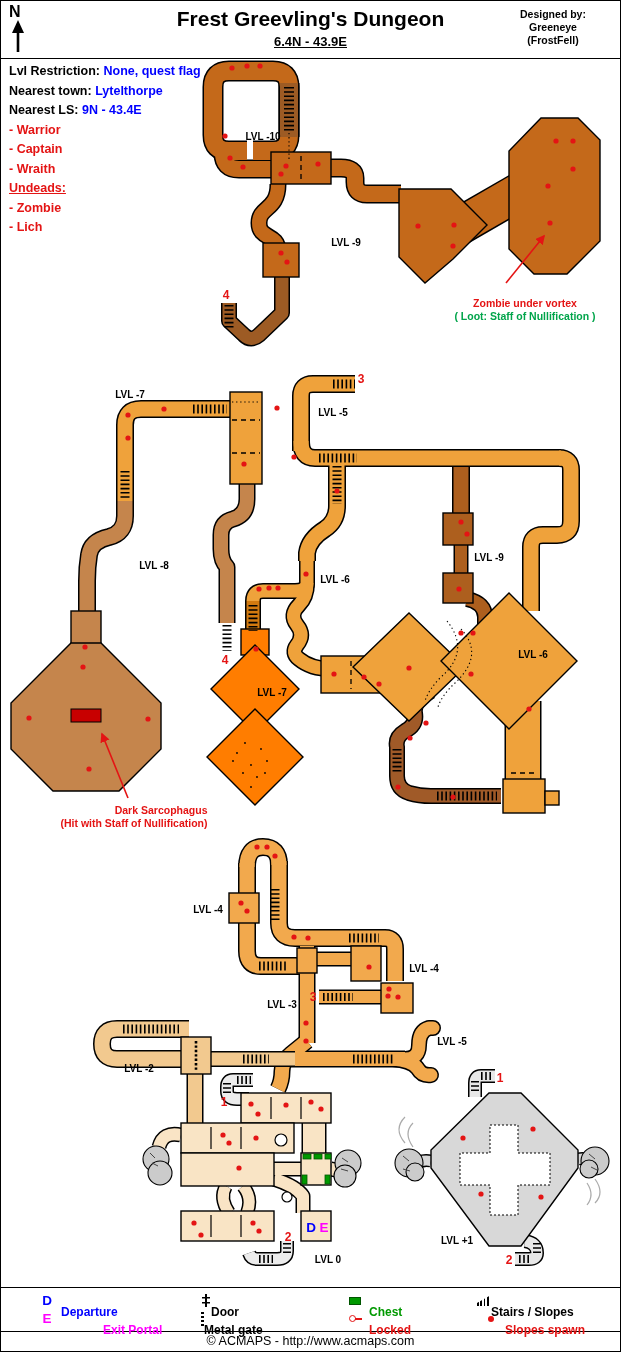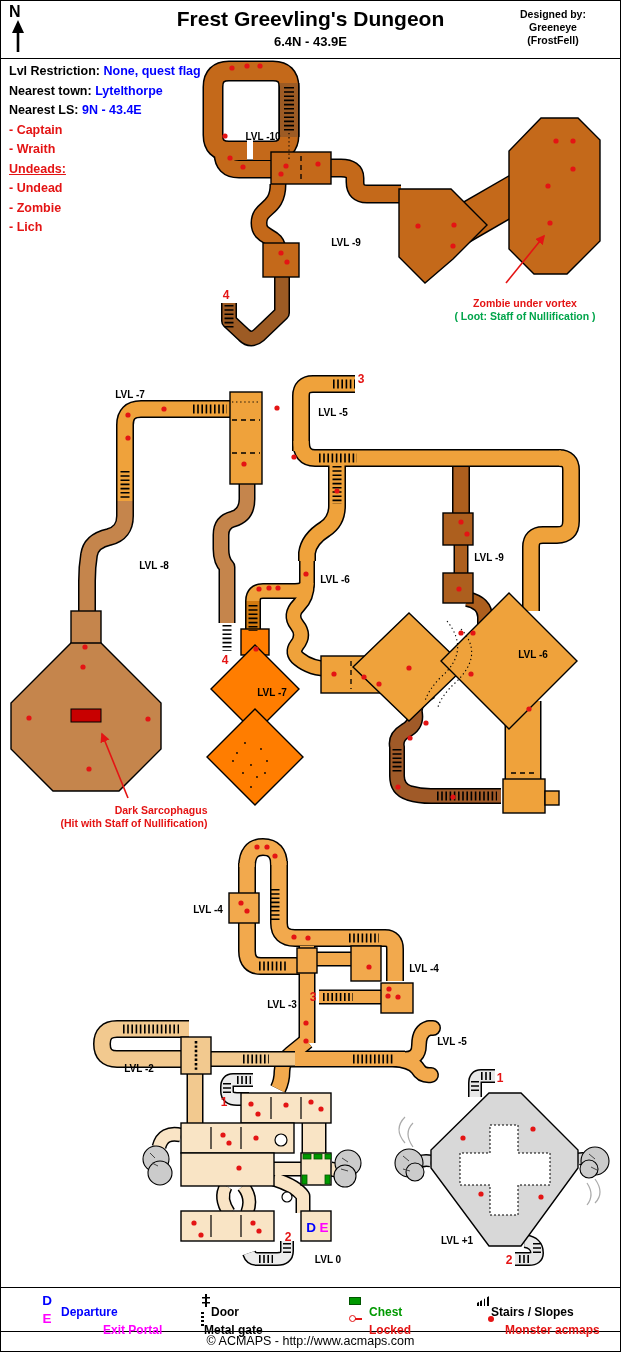--- a/index.html
+++ b/index.html
@@ -1,21 +1,21 @@
 <!DOCTYPE html>
 <html><head>
 <meta charset="utf-8">
 <style>
   html,body{margin:0;padding:0;background:#fff;}
   .page{position:relative;width:621px;height:1352px;box-sizing:border-box;border:1px solid #000;
         background:#fff;font-family:"Liberation Sans",sans-serif;overflow:hidden;}
   
   .hdr{position:absolute;top:0;left:0;right:0;height:57px;border-bottom:1px solid #000;}
   .title{position:absolute;left:0;right:0;top:6px;text-align:center;font-size:21px;font-weight:bold;color:#000;}
-  .subtitle{position:absolute;left:0;right:0;top:33px;text-align:center;font-size:13px;font-weight:bold;color:#000;}
+  .subtitle{position:absolute;left:0;right:0;top:33px;text-align:center;font-size:13px;font-weight:bold;color:#000;text-decoration:underline;}
   .credit{position:absolute;right:12px;top:7px;width:110px;text-align:center;font-size:10.5px;font-weight:bold;line-height:13px;color:#000;}
   .compass{position:absolute;left:8px;top:3px;width:30px;text-align:left;}
   .compass-n{font-size:16px;font-weight:bold;color:#000;line-height:16px;}
   
   .map-area{position:absolute;top:57px;left:0;width:619px;height:1229px;}
   .map-area > svg{position:absolute;left:0;top:0;}
   .info-block{position:absolute;left:8px;top:4px;font-size:12.5px;font-weight:bold;line-height:19.5px;white-space:nowrap;}
   .info-label{color:#000;}
   .info-value{color:#0000ff;}
   .info-group-title{color:#e41414;text-decoration:underline;}
@@ -401,24 +401,24 @@
           <circle cx="532" cy="1128" r="2.6" fill="#e41414"></circle>
           <circle cx="480" cy="1193" r="2.6" fill="#e41414"></circle>
           <circle cx="540" cy="1196" r="2.6" fill="#e41414"></circle>
         </g>
     </svg>
 
     <div class="info-block">
         <div class="info-row"><div class="info-label" style="display: inline;">Lvl Restriction:  </div><div class="info-value" style="display: inline;">None, quest flag</div></div>
         <div class="info-row"><div class="info-label" style="display: inline;">Nearest town:  </div><div class="info-value" style="display: inline;">Lytelthorpe</div></div>
         <div class="info-row"><div class="info-label" style="display: inline;">Nearest LS:  </div><div class="info-value" style="display: inline;">9N - 43.4E</div></div>
+        <div class="info-item">- Warrior</div>
         <div class="info-item">- Captain</div>
         <div class="info-item">- Wraith</div>
         <div class="info-group-title">Undeads:</div>
-        <div class="info-item">- Undead</div>
         <div class="info-item">- Zombie</div>
         <div class="info-item">- Lich</div>
       </div>
     <div class="labels-layer">
         <div class="lvl-label" style="left: 262px; top: 78px;">LVL -10</div>
         <div class="lvl-label" style="left: 345px; top: 184px;">LVL -9</div>
         <div class="lvl-label" style="left: 129px; top: 336px;">LVL -7</div>
         <div class="lvl-label" style="left: 332px; top: 354px;">LVL -5</div>
         <div class="lvl-label" style="left: 153px; top: 507px;">LVL -8</div>
         <div class="lvl-label" style="left: 334px; top: 521px;">LVL -6</div>
@@ -484,21 +484,21 @@
           <div class="llabel" style="color: rgb(228, 20, 20);">Locked</div>
         </div>
       </div>
       <div class="legend-col">
         <div class="legend-item">
           <div class="licon icon-stairs"></div>
           <div class="llabel" style="color: rgb(0, 0, 0);">Stairs / Slopes</div>
         </div>
         <div class="legend-item">
           <div class="licon icon-monster-spawn"></div>
-          <div class="llabel" style="color: rgb(228, 20, 20);">Monster acmaps</div>
+          <div class="llabel" style="color: rgb(228, 20, 20);">Slopes spawn</div>
         </div>
       </div>
     </div>
 
   <div class="footer">
     <span>© ACMAPS - http://www.acmaps.com</span>
   </div>
 </div>
 
 </body></html>

